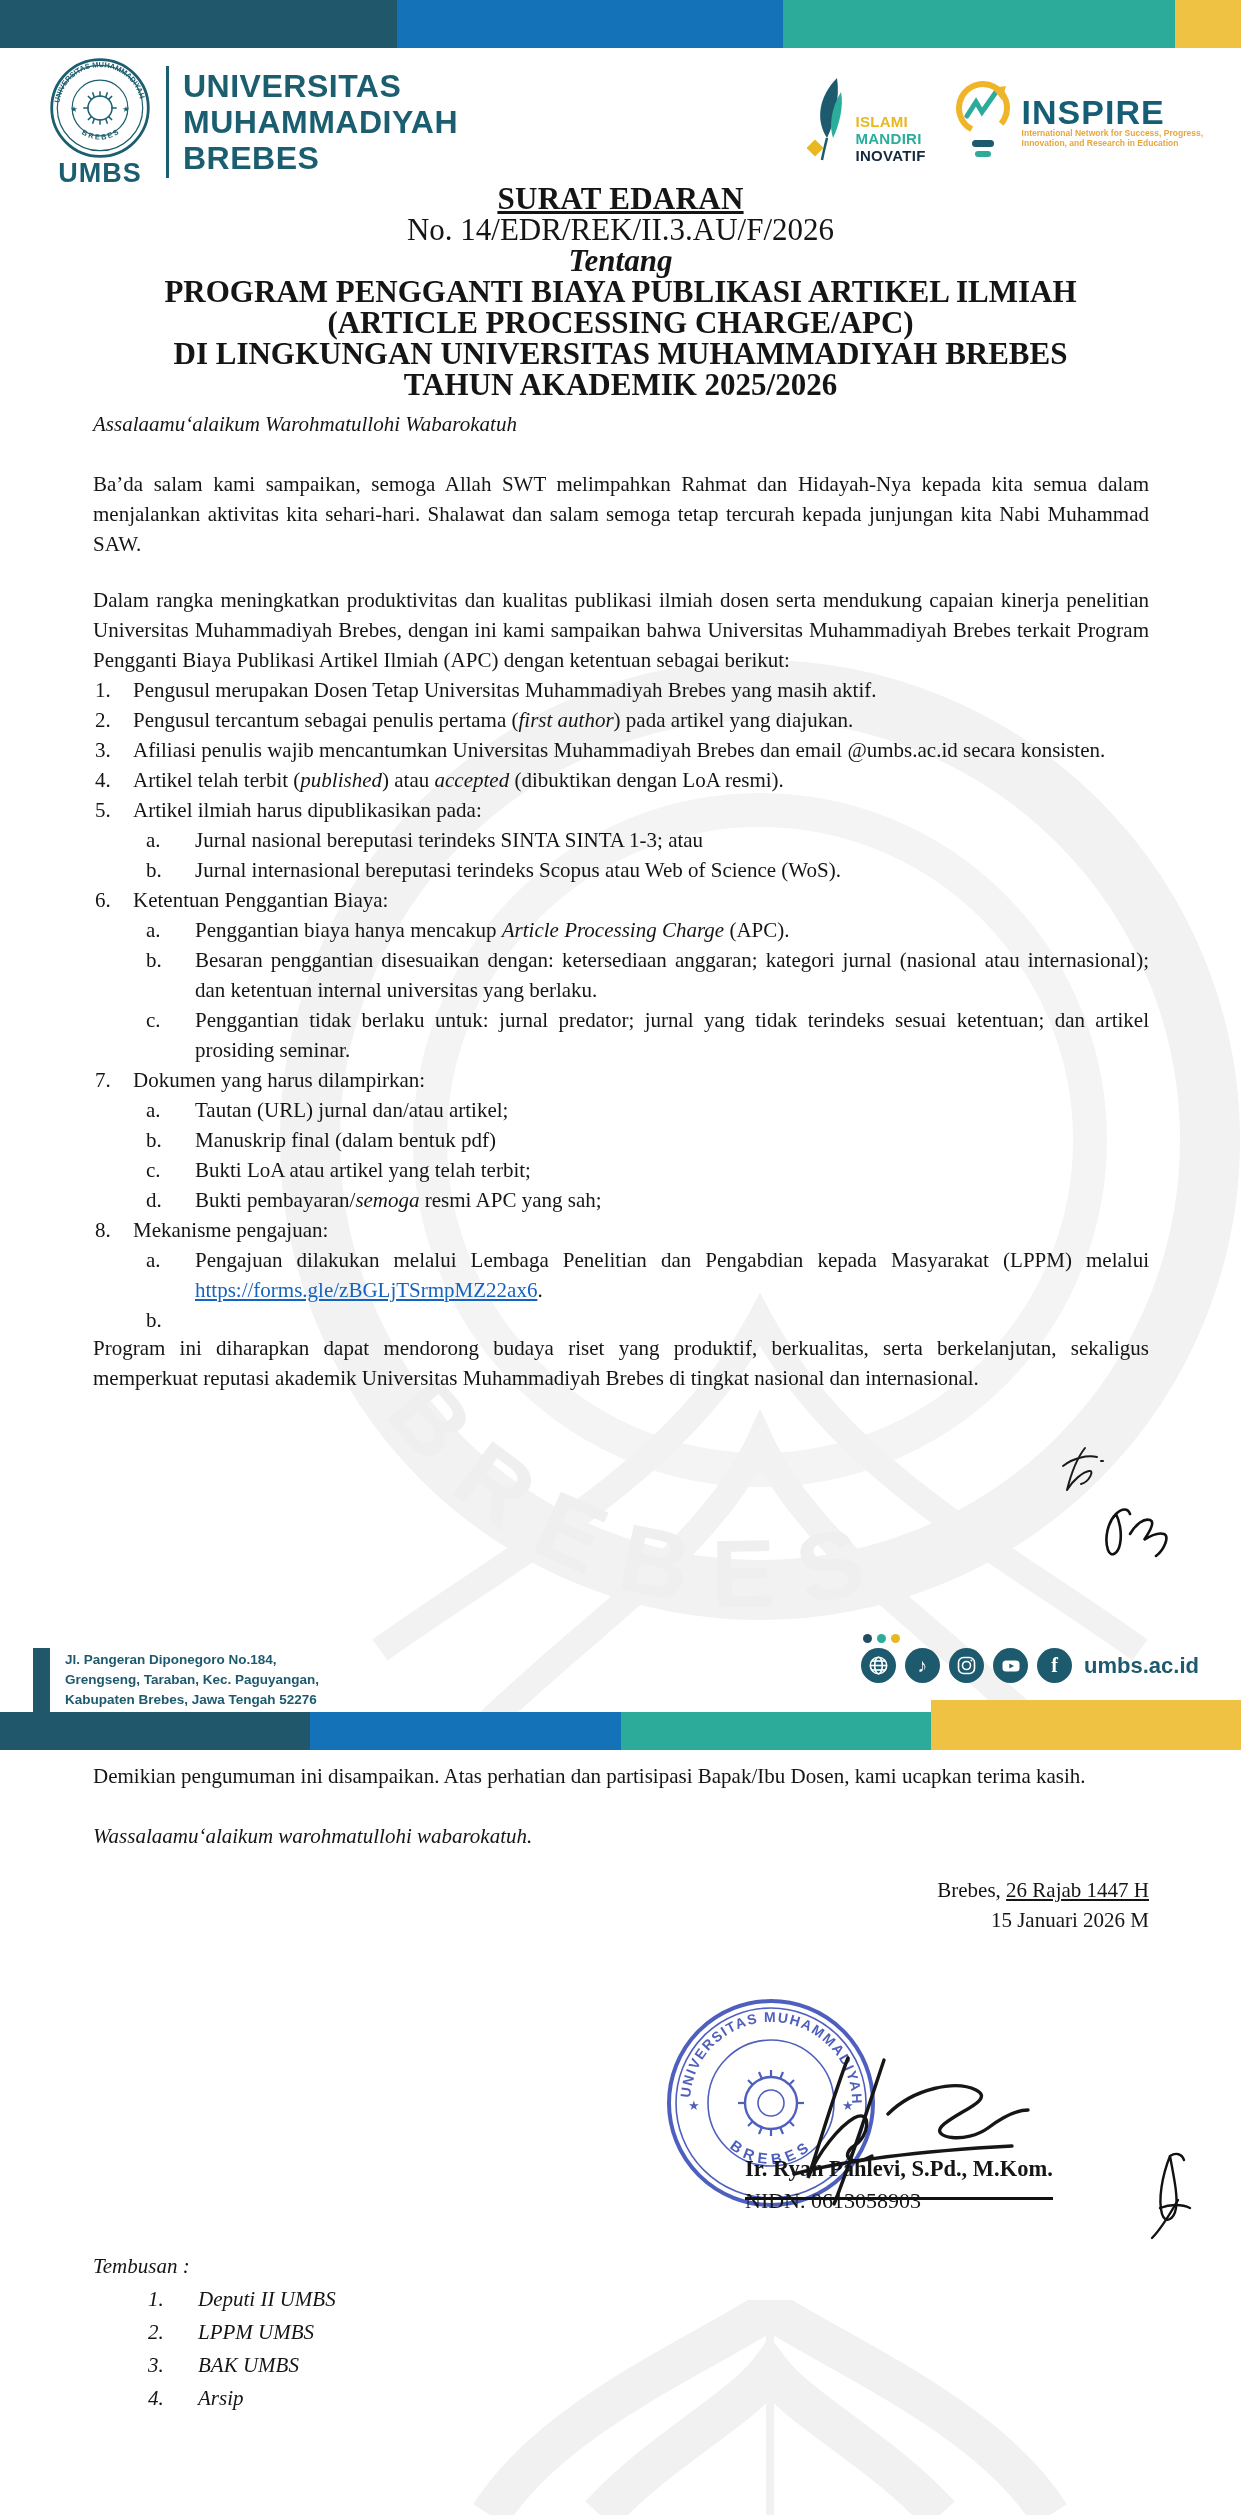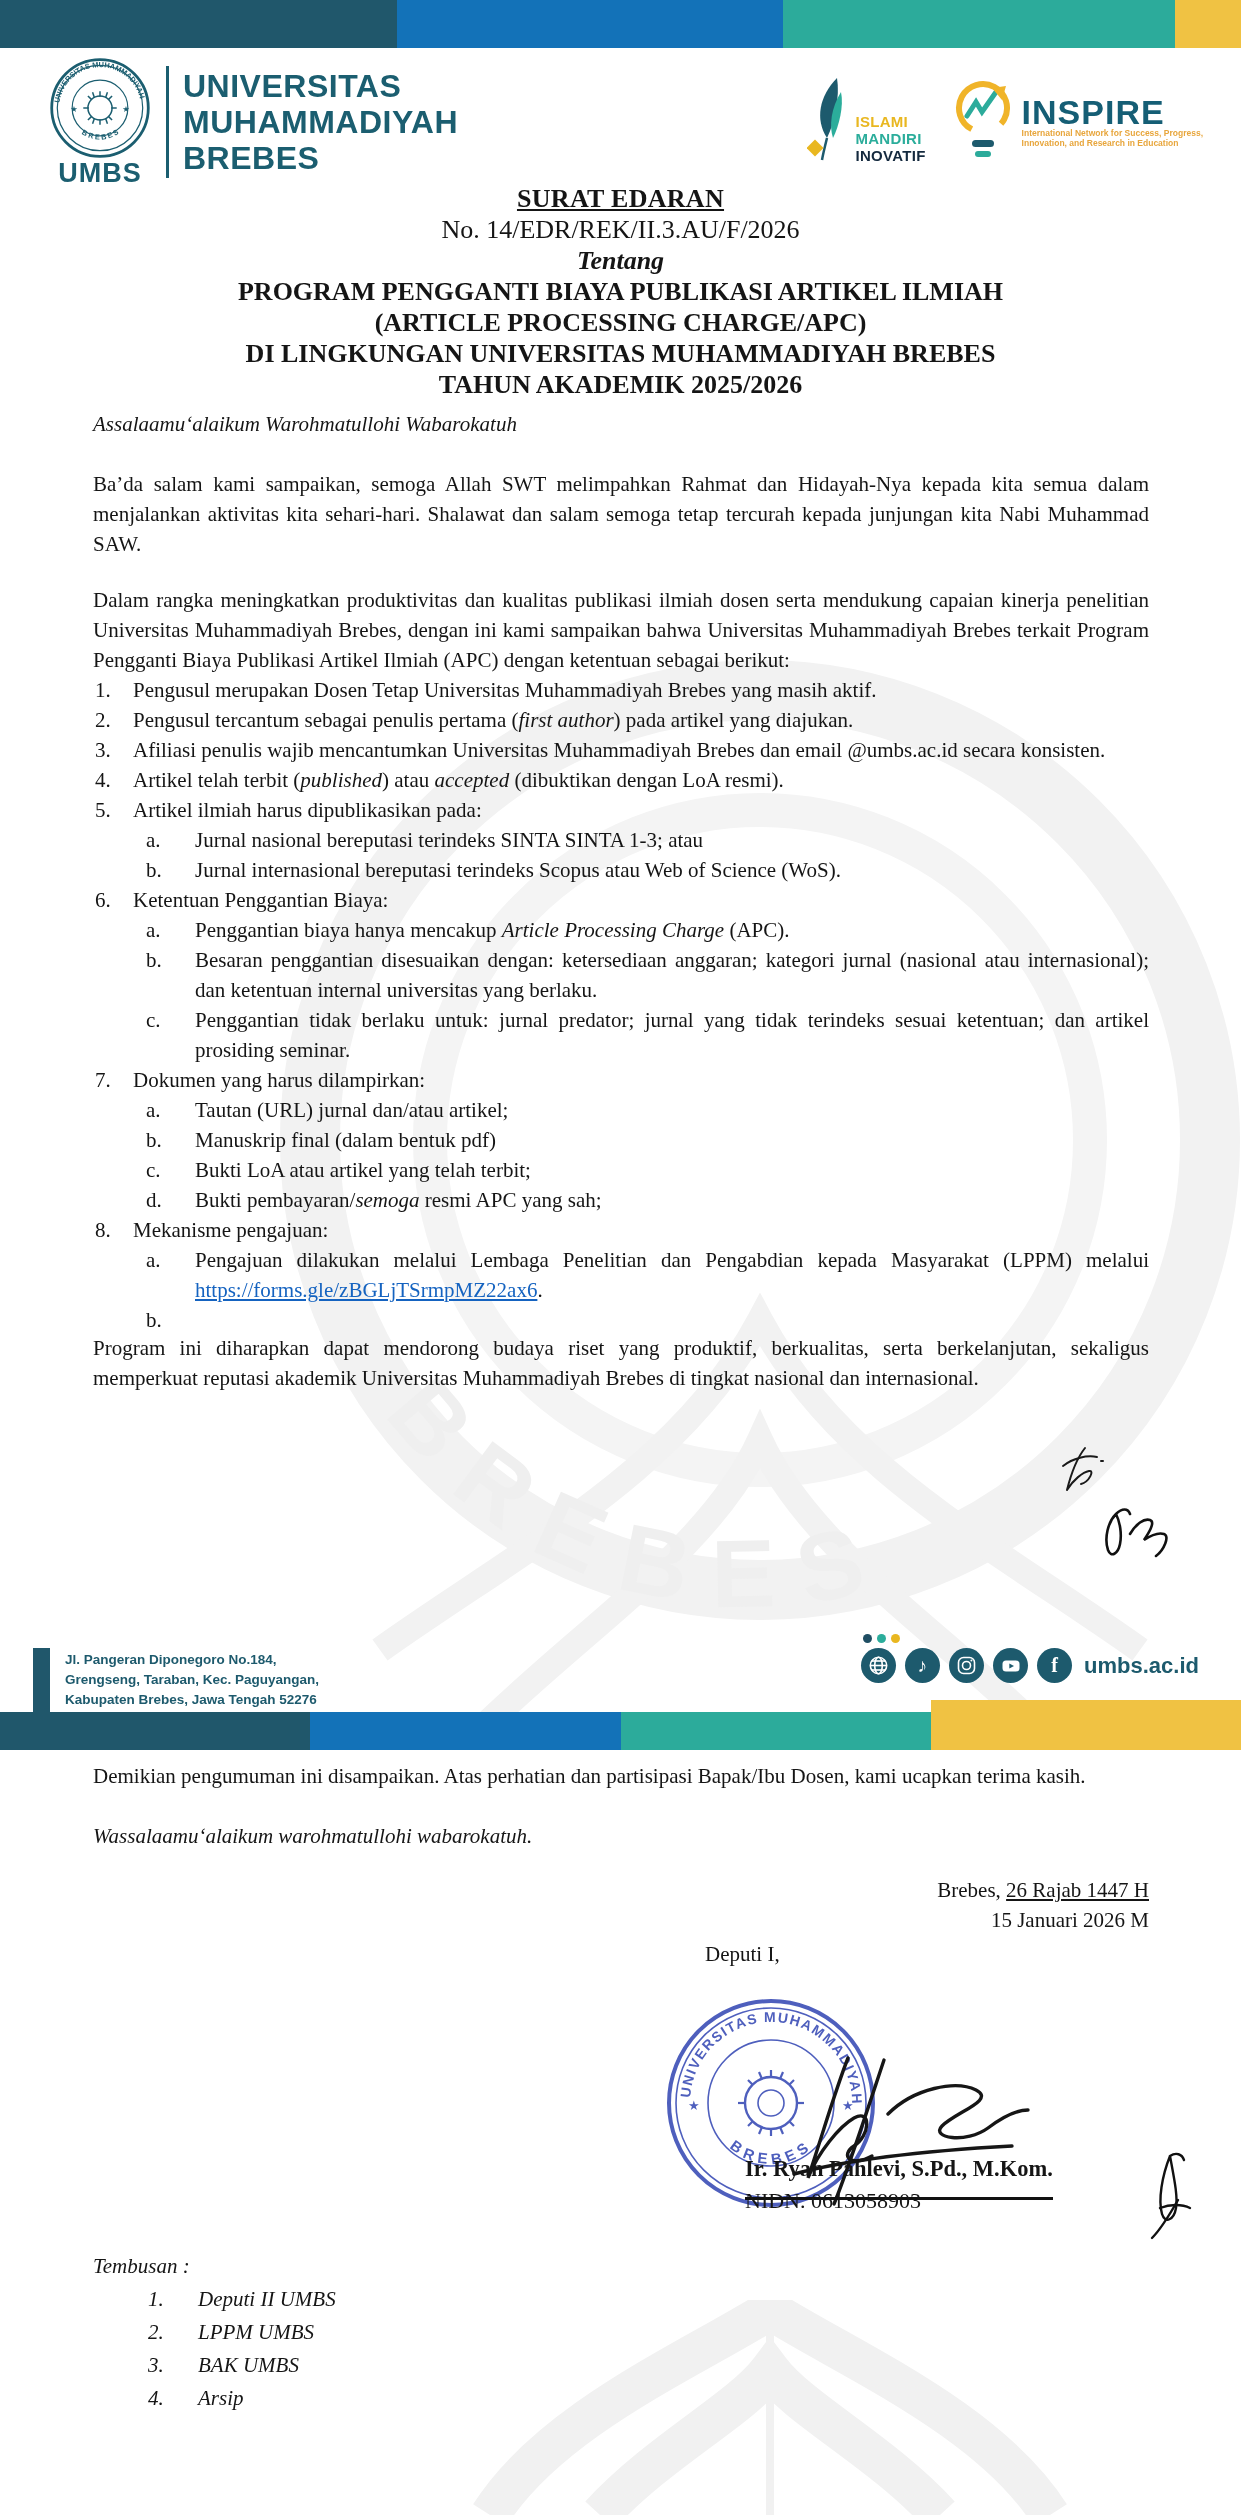--- a/index.html
+++ b/index.html
@@ -29,21 +29,21 @@
   .brandname{font-weight:bold;color:#1B5E70;font-size:32px;line-height:36px;letter-spacing:.5px;}
   .rightlogos{display:flex;align-items:center;gap:26px;}
   .values{display:flex;align-items:flex-end;gap:6px;}
   .values-text{font-weight:bold;font-size:15px;line-height:17px;letter-spacing:.3px;margin-bottom:4px;}
   .v-islami{color:#E9B720;}.v-mandiri{color:#2BAD9B;}.v-inovatif{color:#14293E;}
   .inspire{display:flex;align-items:center;gap:8px;}
   .inspire-txt .inspire-name{font-weight:bold;font-size:34px;color:#155E75;letter-spacing:1px;line-height:32px;}
   .inspire-txt .inspire-tag{font-size:8.5px;color:#E8A63C;line-height:10px;font-weight:bold;}
   
   .titleblock{position:absolute;top:183px;left:0;width:100%;text-align:center;z-index:2;
-              font-size:26px;line-height:31px;}
+              font-size:31px;line-height:31px;}
   .t-head{font-weight:bold;text-decoration:underline;letter-spacing:.3px;}
   .t-bold{font-weight:bold;}
   .t-tentang{font-weight:bold;font-style:italic;}
   
   .content{position:absolute;left:93px;right:92px;z-index:2;font-size:21px;line-height:30px;
            text-align:justify;}
   .content1{top:409px;}
   .it{font-style:italic;}
   .salam{font-style:italic;text-align:left;}
   .p1{margin-top:30px;}
@@ -364,21 +364,20 @@
     <div class="seg f4"></div>
   </div>
 
   <div class="content content2">
     <div>Demikian pengumuman ini disampaikan. Atas perhatian dan partisipasi Bapak/Ibu Dosen, kami ucapkan terima kasih.</div>
     <div class="salam2">Wassalaamu‘alaikum warohmatullohi wabarokatuh.</div>
     <div class="dateblock">
       <div><span>Brebes, </span><span class="u">26 Rajab 1447 H</span></div>
       <div>15 Januari 2026 M</div>
     </div>
-    <div class="deputi">Deputi I,</div>
   </div>
 
   <svg class="stamp" width="215" height="215" viewBox="0 0 215 215">
     <defs>
       <path id="stamptop" d="M 26,107 A 81,81 0 0 1 188,107"></path>
       <path id="stampbot" d="M 46,107 A 61,61 0 0 0 168,107"></path>
     </defs>
     <g stroke="#4052B8" fill="none">
       <circle cx="107" cy="107" r="102" stroke-width="4"></circle>
       <circle cx="107" cy="107" r="95" stroke-width="1.6"></circle>

